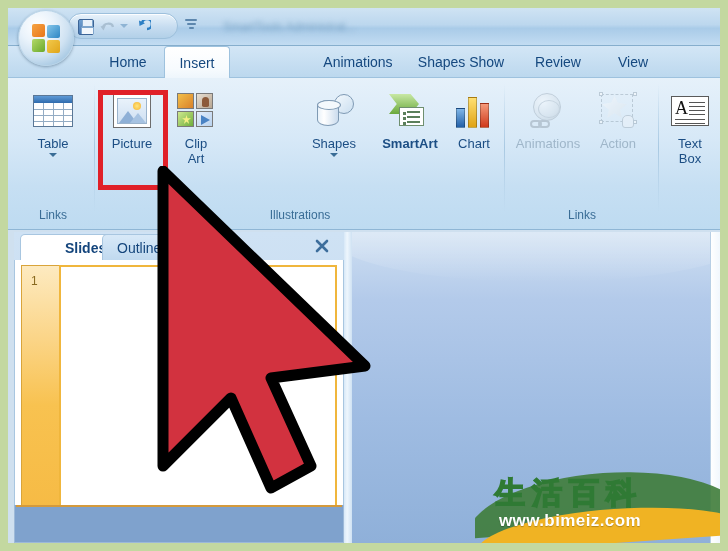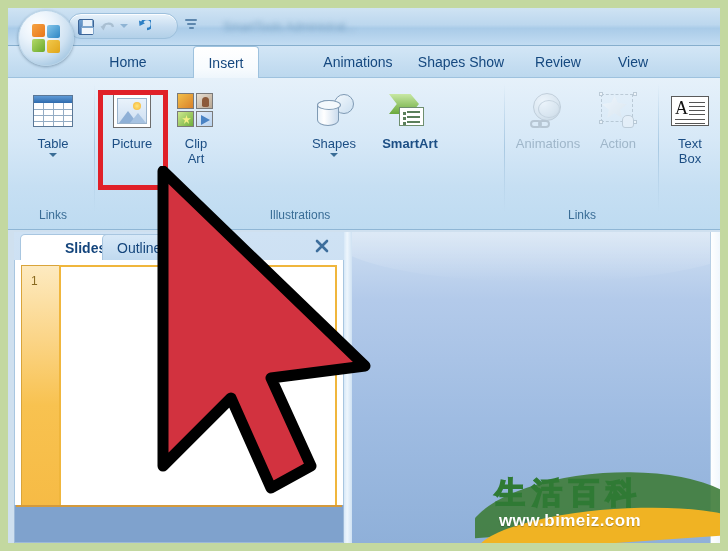--- a/index.html
+++ b/index.html
@@ -93,21 +93,20 @@
     position:absolute; top:0; height:32px;
     display:flex; align-items:center; justify-content:center;
     font-size:14px; color:#15487f; cursor:pointer;
     padding:1px 10px; white-space:nowrap;
   }
   .tab.active {
     background:linear-gradient(to bottom,#ffffff,#f7fbfe 70%,#eef6fc);
     border:1px solid #9ec2de; border-bottom:none;
     border-radius:4px 4px 0 0;
     color:#15487f;
-    margin-left:29px;
   }
 
   
   #ribbon {
     position:absolute; left:0; top:70px; width:712px; height:152px;
     background:linear-gradient(to bottom,#e6f1fa 0%,#d6e8f7 42%,#c6dff3 72%,#bedbf1 100%);
     border-bottom:1px solid #8fb6d5;
   }
   .group { position:absolute; top:2px; height:146px; }
   .group-sep { position:absolute; top:6px; width:1px; height:128px;
@@ -425,20 +424,30 @@
                 <i></i>
                 <u style="top:4px"></u>
                 <u style="top:9px"></u>
                 <u style="top:14px"></u>
               </div>
           </div>
         </div>
         <div class="lbl">SmartArt</div>
       </div>
 
+      <div class="rbtn" style="left:344px;">
+        <div class="ico">
+          <div class="ic-chart">
+              <b class="b1"></b>
+              <b class="b2"></b>
+              <b class="b3"></b>
+            </div>
+        </div>
+        <div class="lbl">Chart</div>
+      </div>
 
       <div class="group-label">Illustrations</div>
     </div>
     <div class="group-sep" style="left:496px;"></div>
 
     <div class="group" style="left:500px; width:148px;">
       <div class="rbtn dim" style="left:4px; width:72px;">
         <div class="ico">
           <div class="ic-link">
               <div class="globe"></div>

